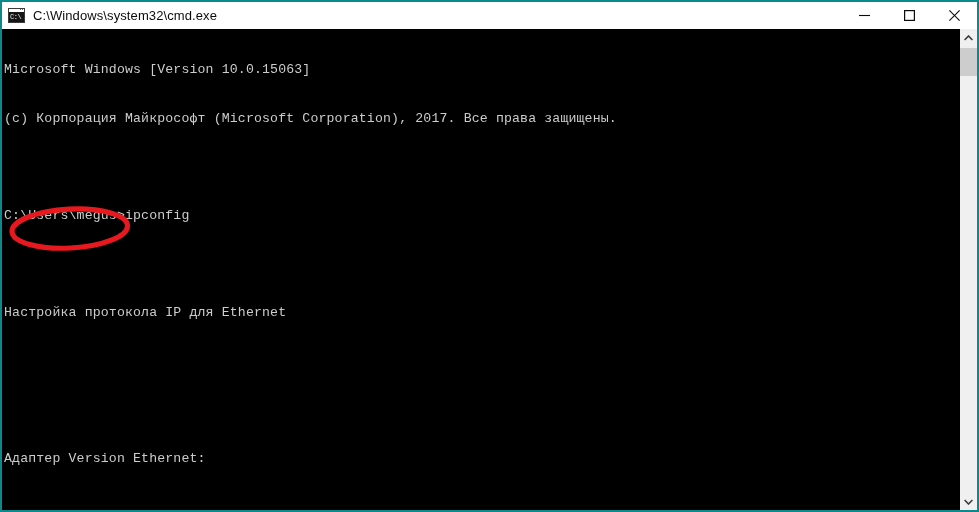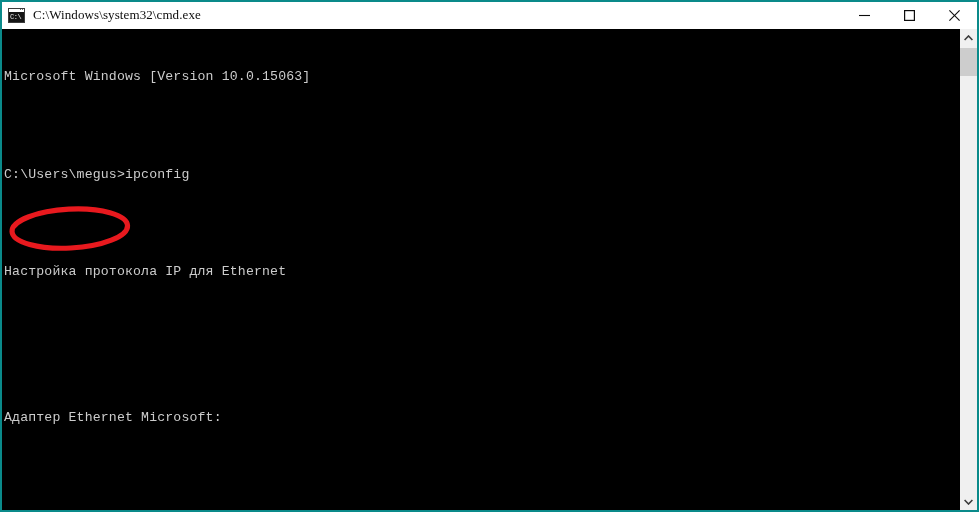--- a/index.html
+++ b/index.html
@@ -77,21 +77,21 @@
     line-height: 10px;
     text-align: left;
     padding-left: 1px;
     box-sizing: border-box;
     letter-spacing: -0.5px;
     overflow: hidden;
   }
   #title-text {
     font-size: 13px;
     color: #0c0c0c;
-    font-family: Liberation Serif, serif;
+    font-family: Liberation Sans, sans-serif;
     white-space: nowrap;
     letter-spacing: 0.1px;
   }
   #window-controls {
     position: absolute;
     right: 0;
     top: 0;
     height: 26px;
     display: flex;
     align-items: stretch;
@@ -114,21 +114,21 @@
     background: #000000;
     overflow: hidden;
   }
   #console-text {
     flex: 1 1 auto;
     background: #000000;
     color: #cccccc;
     font-family: "Liberation Mono", "DejaVu Sans Mono", monospace;
     font-size: 13.2px;
     line-height: 16.2px;
-    padding: 8px 0 0 2px;
+    padding: 1px 0 0 2px;
     white-space: pre;
     position: relative;
     overflow: hidden;
     letter-spacing: 0.15px;
   }
   .line { height: 16.2px; }
 
   
   #annotation {
     position: absolute;
@@ -207,27 +207,28 @@
           <line x1="10.6" y1="0.4" x2="0.4" y2="10.6" stroke="#0c0c0c" stroke-width="1.1"></line>
         </svg>
       </div>
     </div>
   </div>
 
   <div id="console-area">
 
     <div id="console-text">
       <div class="line">Microsoft Windows [Version 10.0.15063]</div>
+      <div class="line">(c) Корпорация Майкрософт (Microsoft Corporation), 2017. Все права защищены.</div>
       <div class="line"></div>
       <div class="line">C:\Users\megus&gt;ipconfig</div>
       <div class="line"></div>
       <div class="line">Настройка протокола IP для Ethernet</div>
       <div class="line"></div>
       <div class="line"></div>
-      <div class="line">Адаптер Ethernet Microsoft:</div>
+      <div class="line">Адаптер Version Ethernet:</div>
       <div class="line"></div>
       
       
       
       
       
       
       
       
       

